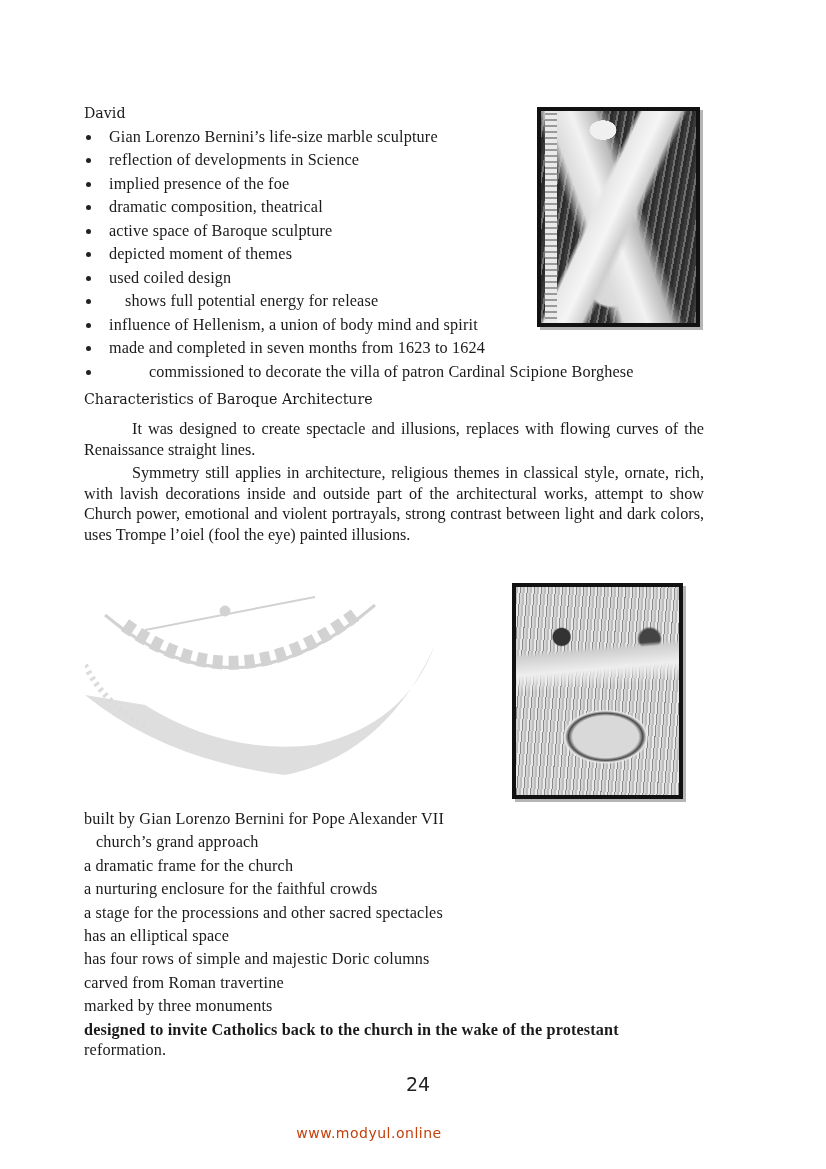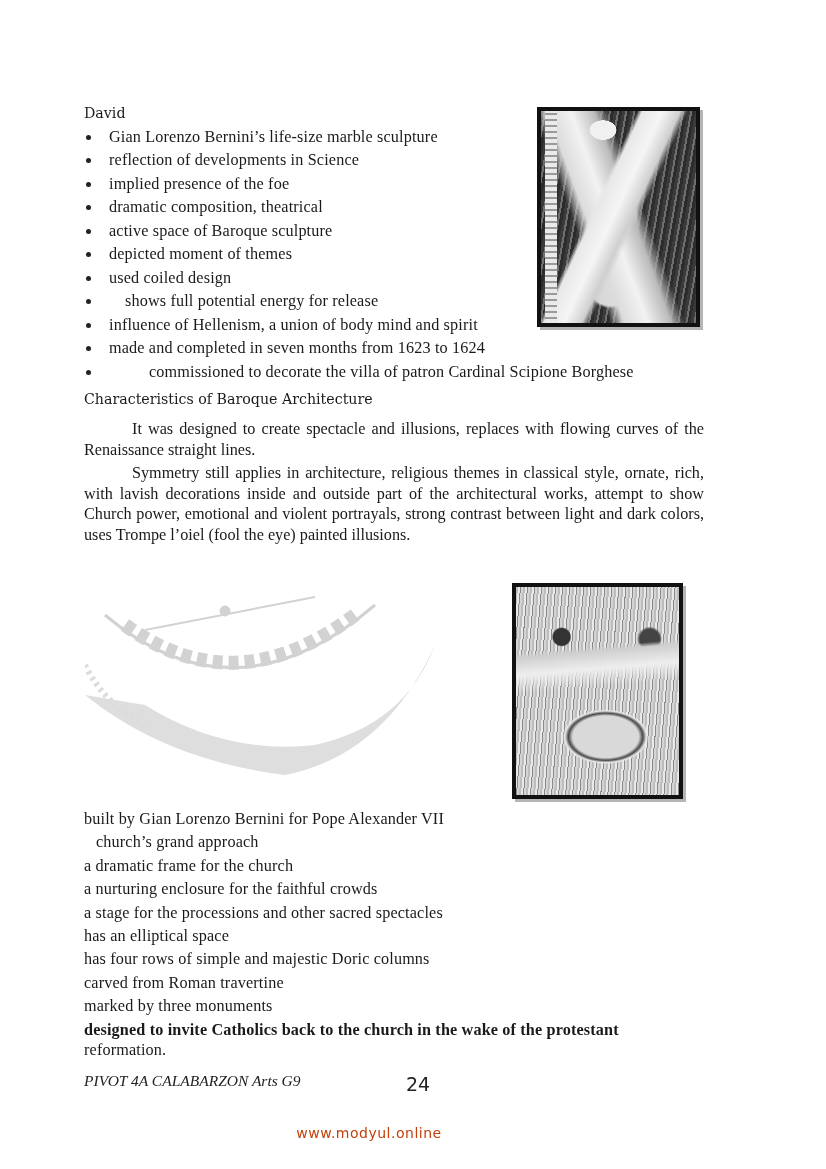--- a/index.html
+++ b/index.html
@@ -108,17 +108,16 @@
     <div class="t" style="left:84px; top:880px;">a nurturing enclosure for the faithful crowds</div>
     <div class="t" style="left:84px; top:904px;">a stage for the processions and other sacred spectacles</div>
     <div class="t" style="left:84px; top:927px;">has an elliptical space</div>
     <div class="t" style="left:84px; top:950px;">has four rows of simple and majestic Doric columns</div>
     <div class="t" style="left:84px; top:974px;">carved from Roman travertine</div>
     <div class="t" style="left:84px; top:997px;">marked by three monuments</div>
     <div class="t" style="left:84px; top:1021px;font-weight:bold;">designed to invite Catholics back to the church in the wake of the protestant</div>
     <div class="t" style="left:84px; top:1041px;">reformation.</div>
   </div>
 
-  <div class="footer-left">PIVOT 4A CALABARZON Arts G9</div>
   <div class="footer-page">24</div>
 
   <div class="site-watermark">www.modyul.online</div>
 </div>
 
 </body></html>

